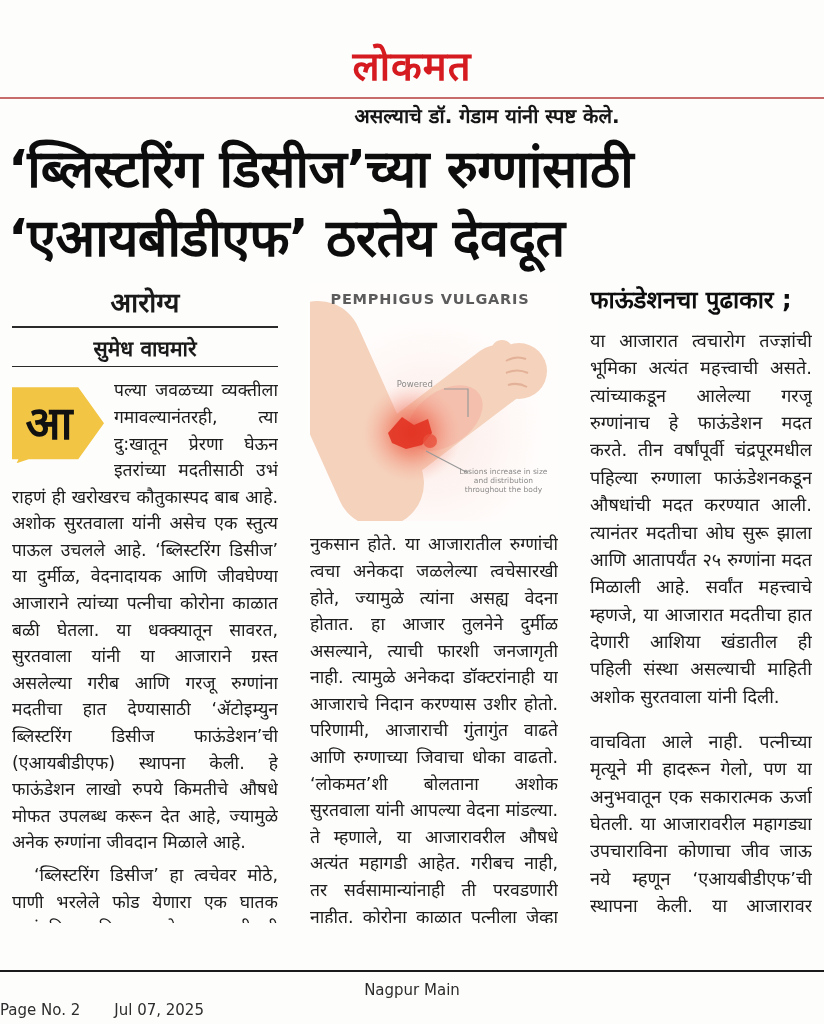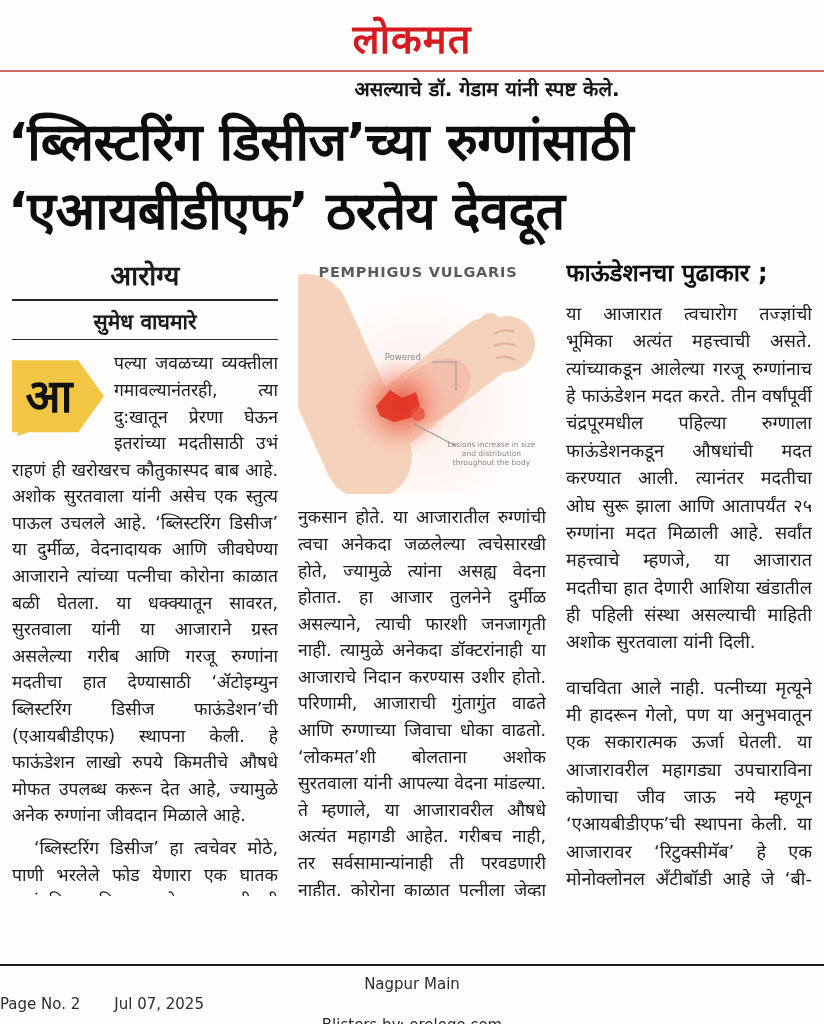--- a/index.html
+++ b/index.html
@@ -5,38 +5,38 @@
   * { margin:0; padding:0; box-sizing:border-box; }
   html,body { background:#e8e8e8; }
   body { font-family:"DejaVu Sans","Liberation Sans",sans-serif; }
   .page {
     width:824px; height:1024px; margin:0 auto; background:#fdfdfc;
     overflow:hidden; position:relative; color:#1a1a1a;
   }
   
   .masthead {
     text-align:center; padding-top:10px;
-    font-size:40px; font-weight:800; color:#d51b20; letter-spacing:1px;
+    font-size:40px; font-weight:800; color:#d51b20; letter-spacing:1px;margin-top:27px;
   }
   .red-rule { border-top:2px solid #c76b6b; margin-top:5px; }
   .kicker {
     text-align:center; padding:3px 0 2px 150px;
     font-size:20px; font-weight:700; color:#151515;
   }
   .headline { padding:4px 10px 0 8px; }
   .headline .hl {
     display:block; font-size:52px; font-weight:800; color:#0d0d0d;
     line-height:1.33; letter-spacing:-0.5px;
   }
   .subhead {
     padding:12px 10px 4px 10px; font-size:23px; font-weight:700; color:#111;
   }
   
   .columns {
-    display:flex; gap:20px; padding:10px 12px 0 12px; height:650px; overflow:hidden;
+    display:flex; gap:32px; padding:10px 12px 0 12px; height:650px; overflow:hidden;
   }
   .col { overflow:hidden; }
   .col-left  { flex:0 0 266px; }
   .col-mid   { flex:0 0 248px; }
   .col-right { flex:1; }
   .section-title { text-align:center; font-size:27px; font-weight:800; margin:0 0 6px; }
   .rule-thick { border:none; border-top:2.5px solid #2a2a2a; margin:2px 0 4px; }
   .rule-thin  { border:none; border-top:1.5px solid #2a2a2a; margin:4px 0 2px; }
   .byline { text-align:center; font-size:21px; font-weight:700; margin:6px 0 4px; }
   .body-para {
@@ -68,21 +68,21 @@
   .med-figure svg { position:absolute; inset:0; }
   
   .rc-heading { margin:2px 0 10px; }
   .rc-heading span {
     display:block; font-size:24px; font-weight:800; line-height:1.32; color:#0e0e0e;
   }
   .rc { font-size:18px; }
   .rc.second { margin-top:18px; }
   
   .footer {
-    position:absolute; left:0; right:0; bottom:0; height:60px;
+    position:absolute; left:0; right:0; bottom:0; height:54px;
     border-top:2.5px solid #1b1b1b; background:#fdfdfc;
     text-align:center; padding-top:8px;
     font-size:15px; color:#2d2d2d; line-height:1.35;
   }
   .footer-row { display:flex; justify-content:flex-start; gap:34px; }
 </style>
 </head>
 <body>
 
 <div class="page">

